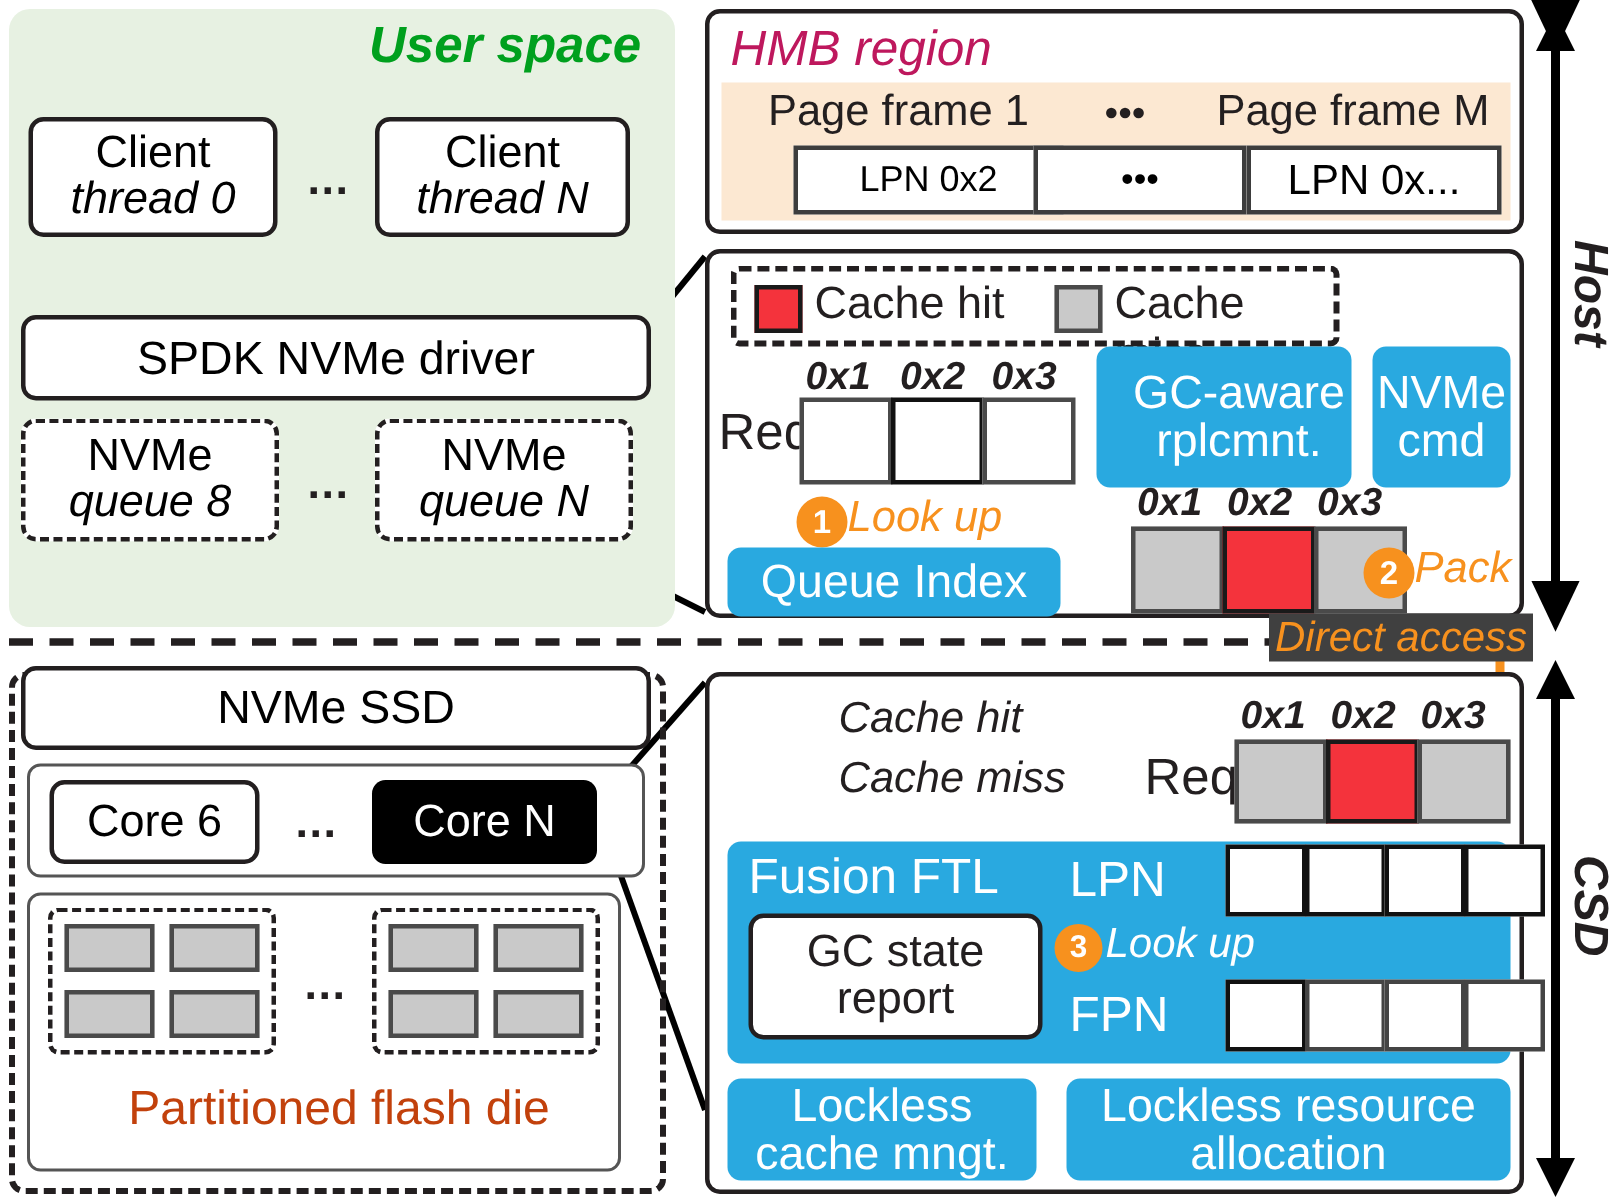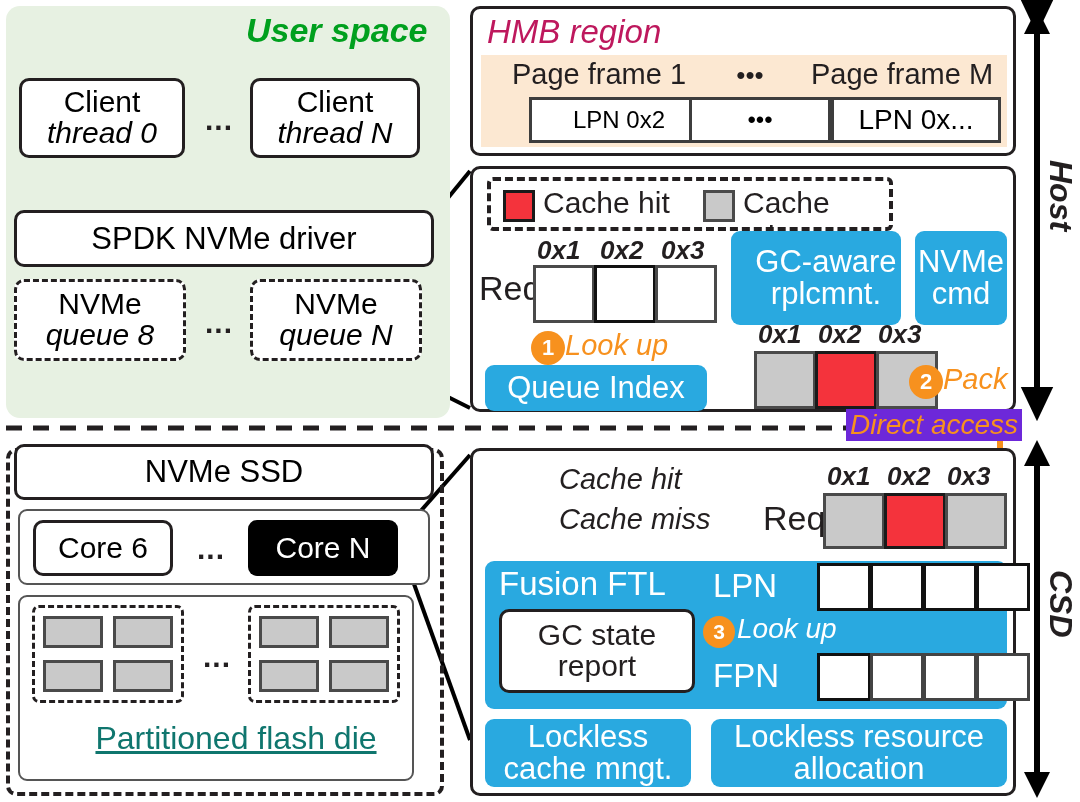--- a/index.html
+++ b/index.html
@@ -196,21 +196,21 @@
     <div class="abs bi" style="left:405px;top:150px;font-size:26px;color:#231f20;">0x3</div>
 
     <div class="abs greybox" style="left:281px;top:182px;width:62px;height:58px;"></div>
     <div class="abs redbox" style="left:342px;top:182px;width:62px;height:58px;"></div>
     <div class="abs greybox" style="left:403px;top:182px;width:62px;height:58px;"></div>
 
     <div class="abs num-circle" style="left:436px;top:196px;width:34px;height:34px;font-size:22px;">2</div>
     <div class="abs it orange" style="left:470px;top:194px;font-size:29px;">Pack</div>
   </div>
 
-  <div class="abs it orange" style="left:846px;top:409px;font-size:28px;background:#6d28d9;padding:0 4px;">Direct access</div>
+  <div class="abs it orange" style="left:846px;top:409px;font-size:28px;background:#404040;padding:0 4px;">Direct access</div>
 
   <div class="abs dbox-nf" style="left:6px;top:448px;width:438px;height:348px;border-width:4px;"></div>
 
   <div class="abs rbox ctr" style="left:14px;top:444px;width:420px;height:56px;font-size:31px;">NVMe SSD</div>
 
   <div class="abs rbox-thin" style="left:18px;top:509px;width:412px;height:76px;border-color:#555;">
     <div class="abs rbox ctr" style="left:13px;top:9px;width:140px;height:56px;font-size:30px;">
       <span class="">
         <span>Core 6</span>
       </span>
@@ -232,21 +232,21 @@
 
     <div class="abs dots ctr" style="left:168px;top:44px;width:58px;height:32px;font-size:30px;">...</div>
 
     <div class="abs dbox-nf" style="left:228px;top:8px;width:152px;height:98px;border-width:3.5px;border-radius:7px;">
       <div class="abs greybox" style="left:8px;top:8px;width:60px;height:32px;"></div>
       <div class="abs greybox" style="left:78px;top:8px;width:60px;height:32px;"></div>
       <div class="abs greybox" style="left:8px;top:52px;width:60px;height:32px;"></div>
       <div class="abs greybox" style="left:78px;top:52px;width:60px;height:32px;"></div>
     </div>
 
-    <div class="abs ctr" style="left:18px;top:118px;width:396px;height:46px;font-size:32px;color:#0f766e;text-decoration:underline;">Partitioned flash die</div>
+    <div class="abs ctr" style="left:8px;top:118px;width:396px;height:46px;font-size:32px;color:#c2410c;">Partitioned flash die</div>
   </div>
 
   <div class="abs rbox" style="left:470px;top:448px;width:546px;height:348px;">
 
     <div class="abs it" style="left:86px;top:12px;font-size:29px;color:#231f20;">Cache hit</div>
     <div class="abs it" style="left:86px;top:52px;font-size:29px;color:#231f20;">Cache miss</div>
 
     <div class="abs" style="left:290px;top:48px;font-size:34px;color:#231f20;">Req.</div>
 
     <div class="abs bi" style="left:354px;top:10px;font-size:26px;color:#231f20;">0x1</div>

